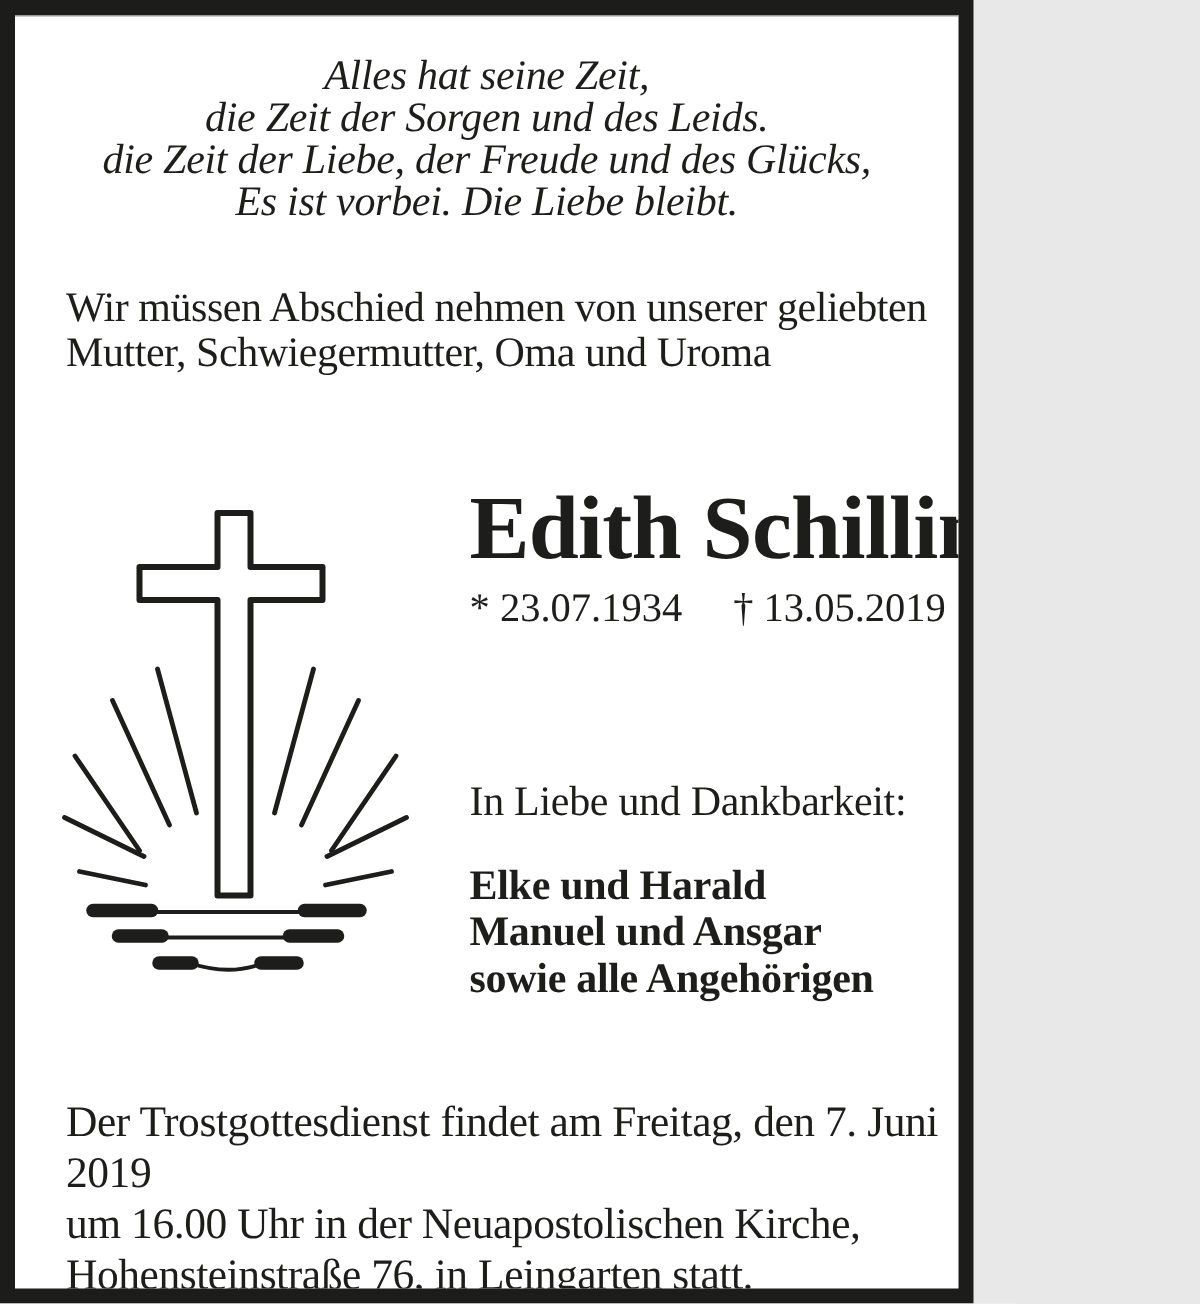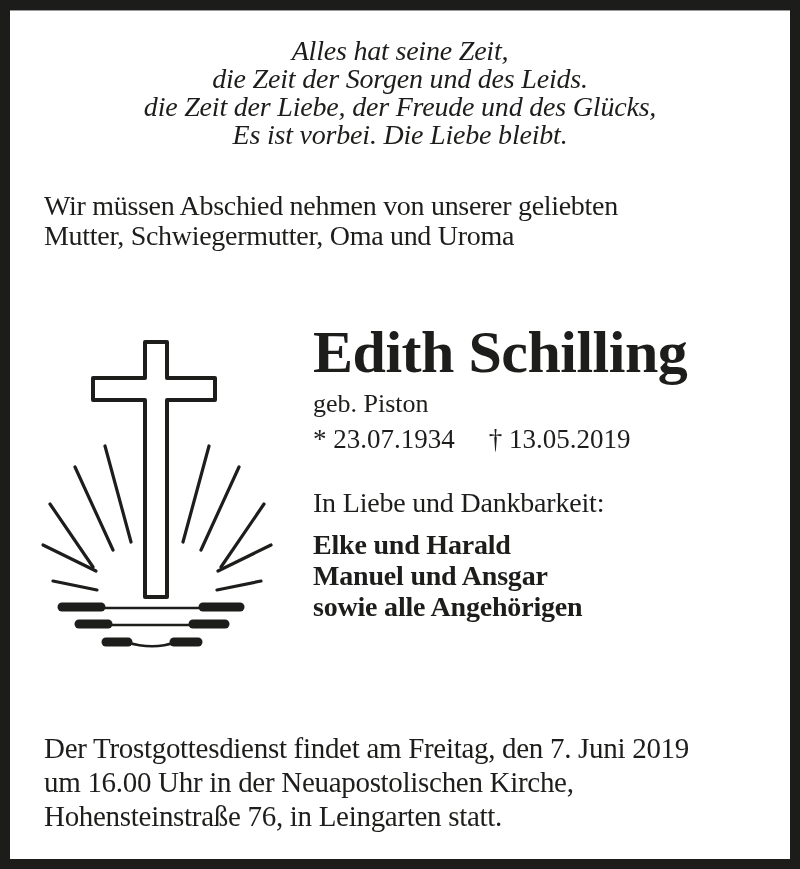--- a/index.html
+++ b/index.html
@@ -1,17 +1,17 @@
 <!DOCTYPE html>
 <html><head>
 <meta charset="utf-8">
 <style>
   html, body { margin: 0; padding: 0; background: #e8e8e8; }
   .page {
-    width: 800px; height: 869px;
+    width: 649px; height: 869px;
     box-sizing: border-box;
     background: #1c1c1a;
     padding: 10px;
     position: relative;
   }
   .inner {
     position: relative;
     width: 100%; height: 100%;
     box-sizing: border-box;
     background: #ffffff;
@@ -36,23 +36,23 @@
   .deceased { position: absolute; left: 303px; top: 308px; }
   .name {
     font-weight: bold;
     font-size: 60px; line-height: 66px;
     letter-spacing: -0.5px;
     white-space: nowrap;
   }
   .birthname { font-size: 26px; line-height: 30px; margin-top: 4px; }
   .dates { font-size: 27px; line-height: 30px; margin-top: 5px; white-space: nowrap; }
   .dates .death { margin-left: 34px; }
-  .mourners { position: absolute; left: 303px; top: 476px; font-family: Liberation Serif, serif; }
+  .mourners { position: absolute; left: 303px; top: 508px; font-family: Liberation Serif, serif; }
   .mourners-heading { font-size: 28px; line-height: 32px; letter-spacing: -0.2px; }
-  .mourner-names { margin-top: 10px; }
+  .mourner-names { margin-top: 24px; }
   .mourner {
     font-weight: bold;
     font-size: 28px; line-height: 31px;
     letter-spacing: -0.2px;
   }
   .service {
     position: absolute; left: 34px; top: 720px;
     font-size: 29px; line-height: 34px;
     letter-spacing: -0.3px;
   }
@@ -97,21 +97,20 @@
         <line x1="106" y1="626" x2="194" y2="626" stroke-width="2.6"></line>
         <line x1="193" y1="625" x2="225" y2="625" stroke-width="9"></line>
         <line x1="106" y1="643" x2="128" y2="643" stroke-width="9"></line>
         <path d="M 126 643 C 145 649 160 649 176 643" stroke-width="2.6"></path>
         <line x1="174" y1="643" x2="198" y2="643" stroke-width="9"></line>
       </g>
     </svg>
 
     <div class="deceased">
       <div class="name">Edith Schilling</div>
-      <div class="birthname">geb. Piston</div>
       <div class="dates">
         <span>* 23.07.1934</span><span class="death">† 13.05.2019</span>
       </div>
     </div>
 
     <div class="mourners">
       <div class="mourners-heading">In Liebe und Dankbarkeit:</div>
       <div class="mourner-names">
         <div class="mourner">Elke und Harald</div>
         <div class="mourner">Manuel und Ansgar</div>

